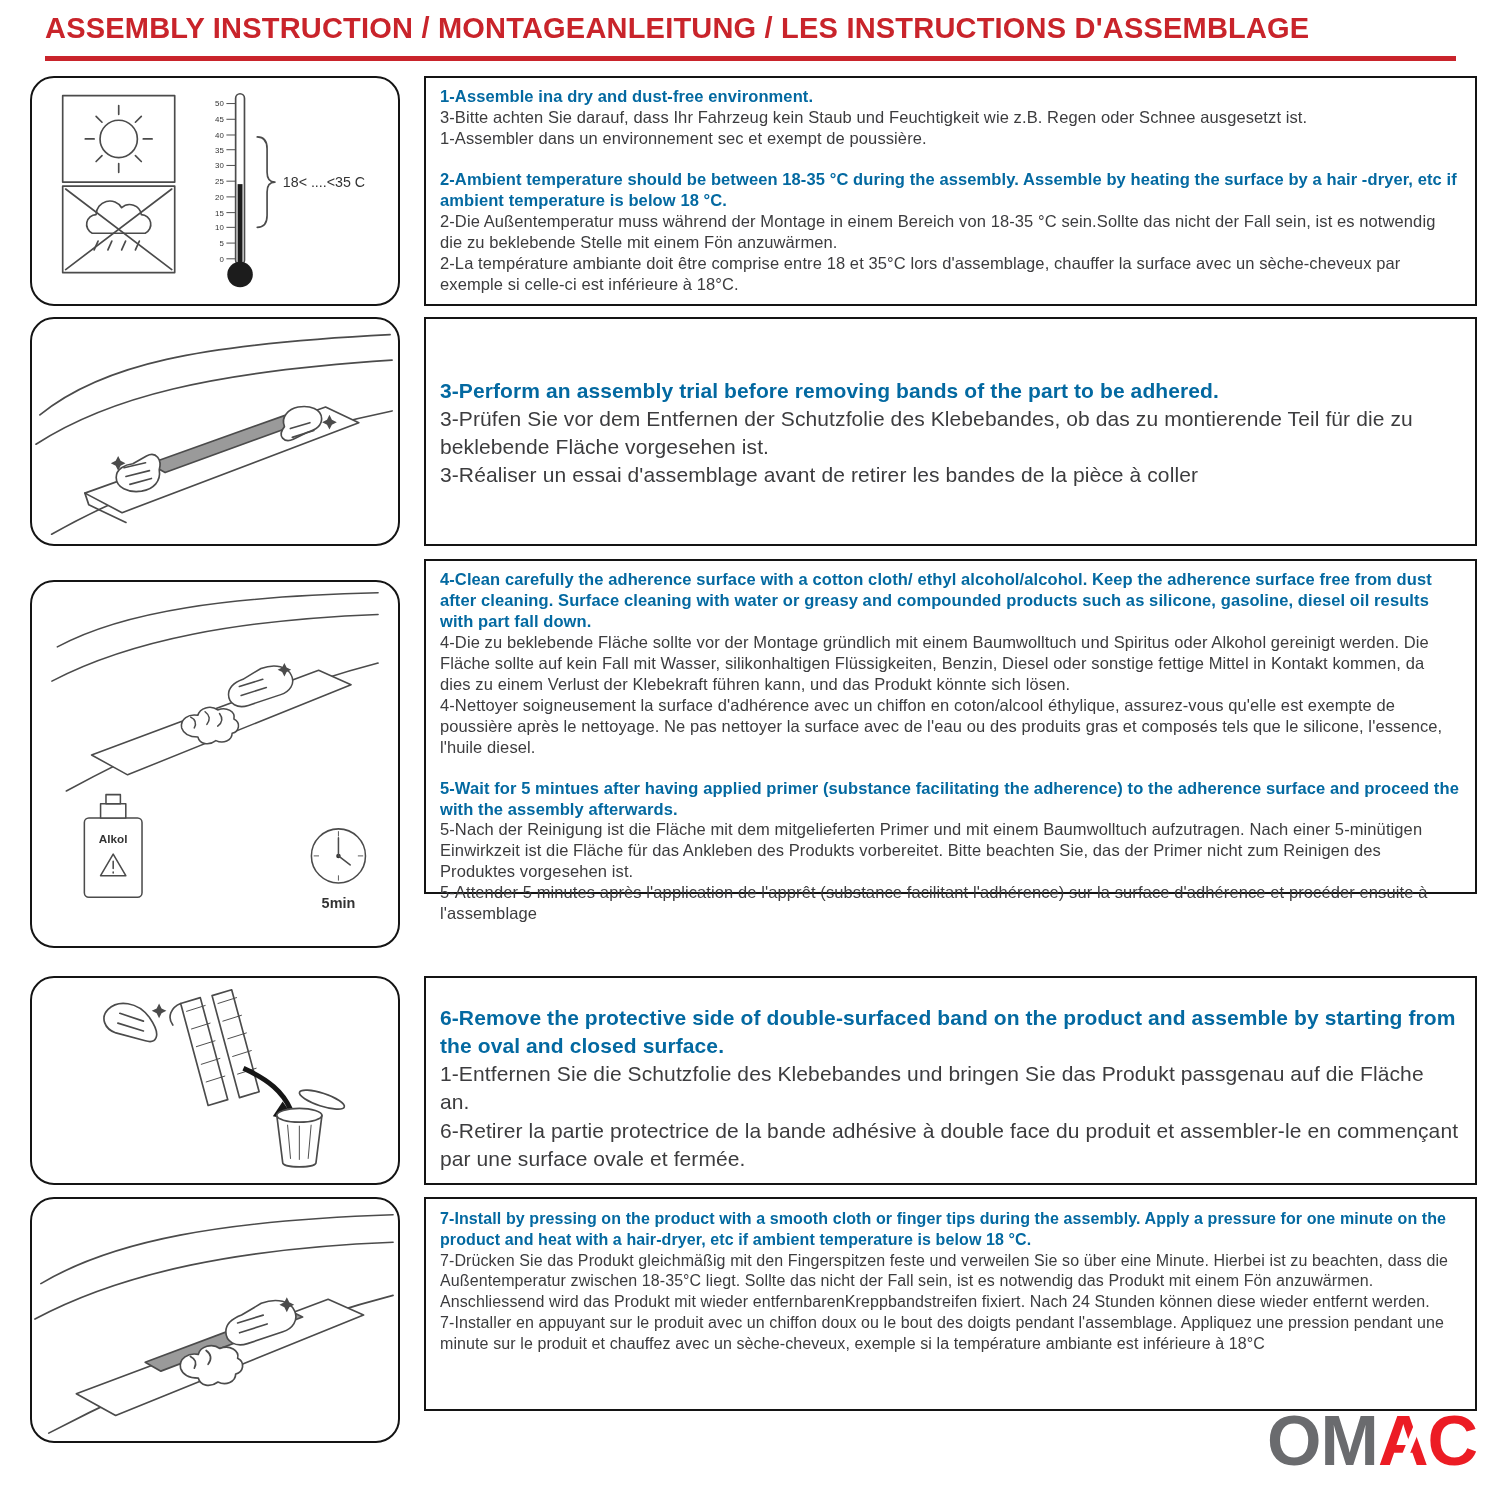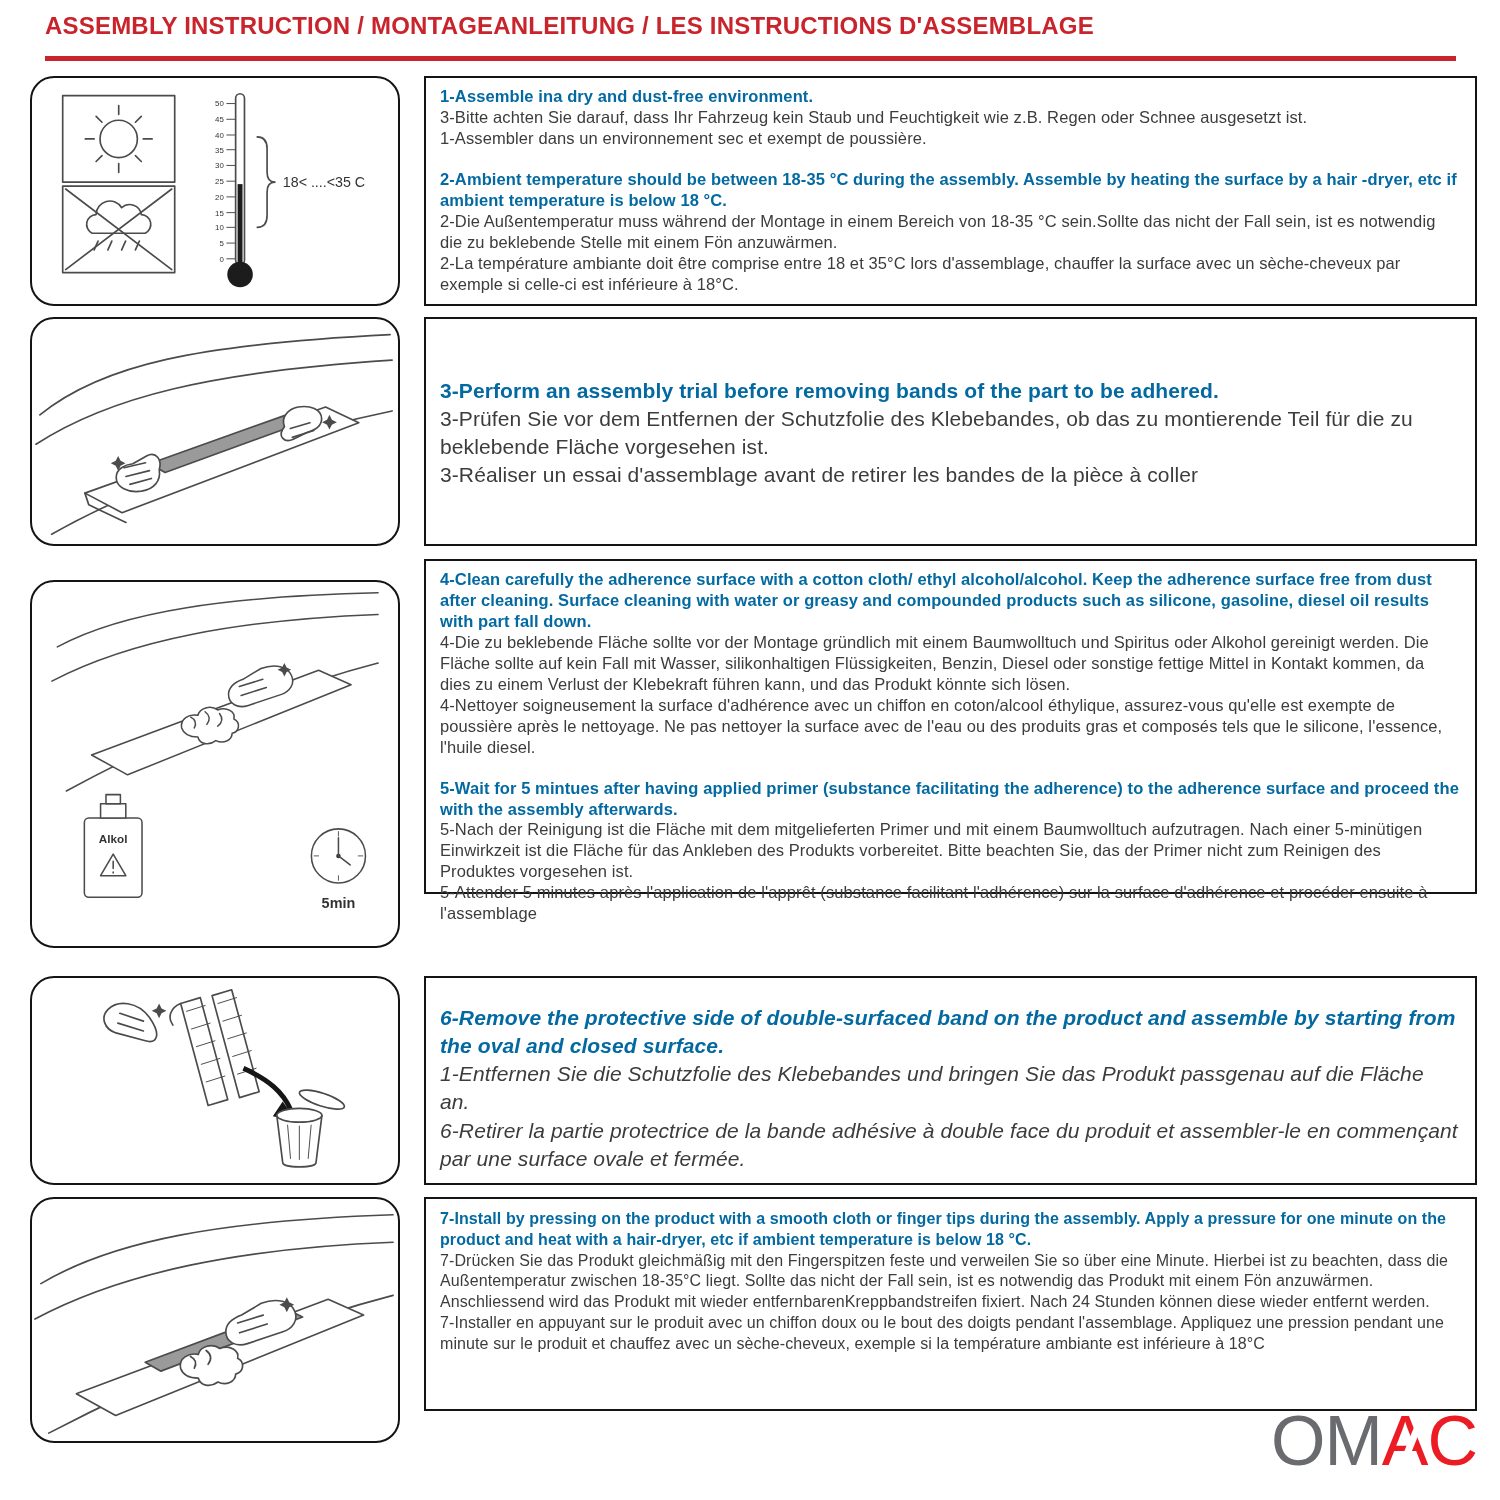--- a/index.html
+++ b/index.html
@@ -1,53 +1,53 @@
 <!DOCTYPE html>
 <html><head>
 <meta charset="utf-8">
 <style>
   html,body{margin:0;padding:0;background:#ffffff;}
   .page{position:relative;width:1500px;height:1500px;background:#fff;
         font-family:"Liberation Sans",sans-serif;color:#3c3c3e;overflow:hidden;}
 
-  .title{position:absolute;left:45px;top:12px;font-size:24px;font-weight:800;
+  .title{position:absolute;left:45px;top:12px;font-size:29px;font-weight:800;
          color:#c9242b;letter-spacing:.2px;white-space:nowrap;}
   .title-rule{position:absolute;left:45px;top:56px;width:1411px;height:5px;background:#c9242b;}
 
   .box{position:absolute;border:2px solid #141414;background:#fff;box-sizing:border-box;}
   .imgbox{left:30px;width:370px;padding:0;border-radius:24px;}
   .textbox{left:424px;width:1053px;padding:8px 16px 8px 14px;}
 
   .illus{width:100%;height:100%;display:block;}
 
   p{margin:0;letter-spacing:.1px;}
   p.b{font-weight:700;color:#0369a1;}
   p.gap{margin-top:20px;}
   .r1 p,.r3 p{font-size:16.5px;line-height:1.27;}
   .r5 p{font-size:16px;line-height:1.3;}
   .r2 p,.r4 p{font-size:21px;line-height:1.34;}
   .r2{padding-top:58px;}
-  .r4{padding-top:26px;font-style:italic;}
+  .r4{padding-top:26px;}
 
   
   .ln{stroke:#4b4b4b;stroke-width:1.7;fill:none;stroke-linecap:round;stroke-linejoin:round;}
   .thin{stroke-width:1;}
   .fill-w{fill:#ffffff;}
   .fill-g{fill:#9a9a9a;}
   .fill-d{fill:#1c1c1c;stroke:none;}
   .star{fill:#4b4b4b;stroke:none;}
   .svgtxt{font-family:"Liberation Sans",sans-serif;fill:#333;}
   .tick{font-size:8px;}
   .range-label{font-size:14.5px;}
   .bottle-label{font-size:13px;font-weight:bold;}
   .wait-label{font-size:16px;font-weight:bold;}
   .arrow{stroke:#161616;stroke-width:5;fill:none;}
   .arrowhead{fill:#161616;stroke:none;}
 
-  .logo{position:absolute;right:23px;top:1406px;font-size:70px;font-weight:400;
+  .logo{position:absolute;right:23px;top:1406px;font-size:70px;font-weight:700;
         letter-spacing:-1px;line-height:1;white-space:nowrap;}
   .logo .gray{color:#6a6b6e;}
   .logo .red{color:#ec1c24;}
   .logo .a{position:relative;display:inline-block;color:#ec1c24;}
   .logo .a::after{content:"";position:absolute;left:58%;top:22%;width:7px;height:62%;
                   background:#fff;transform:rotate(22deg);}
 </style>
 </head>
 <body>
 

